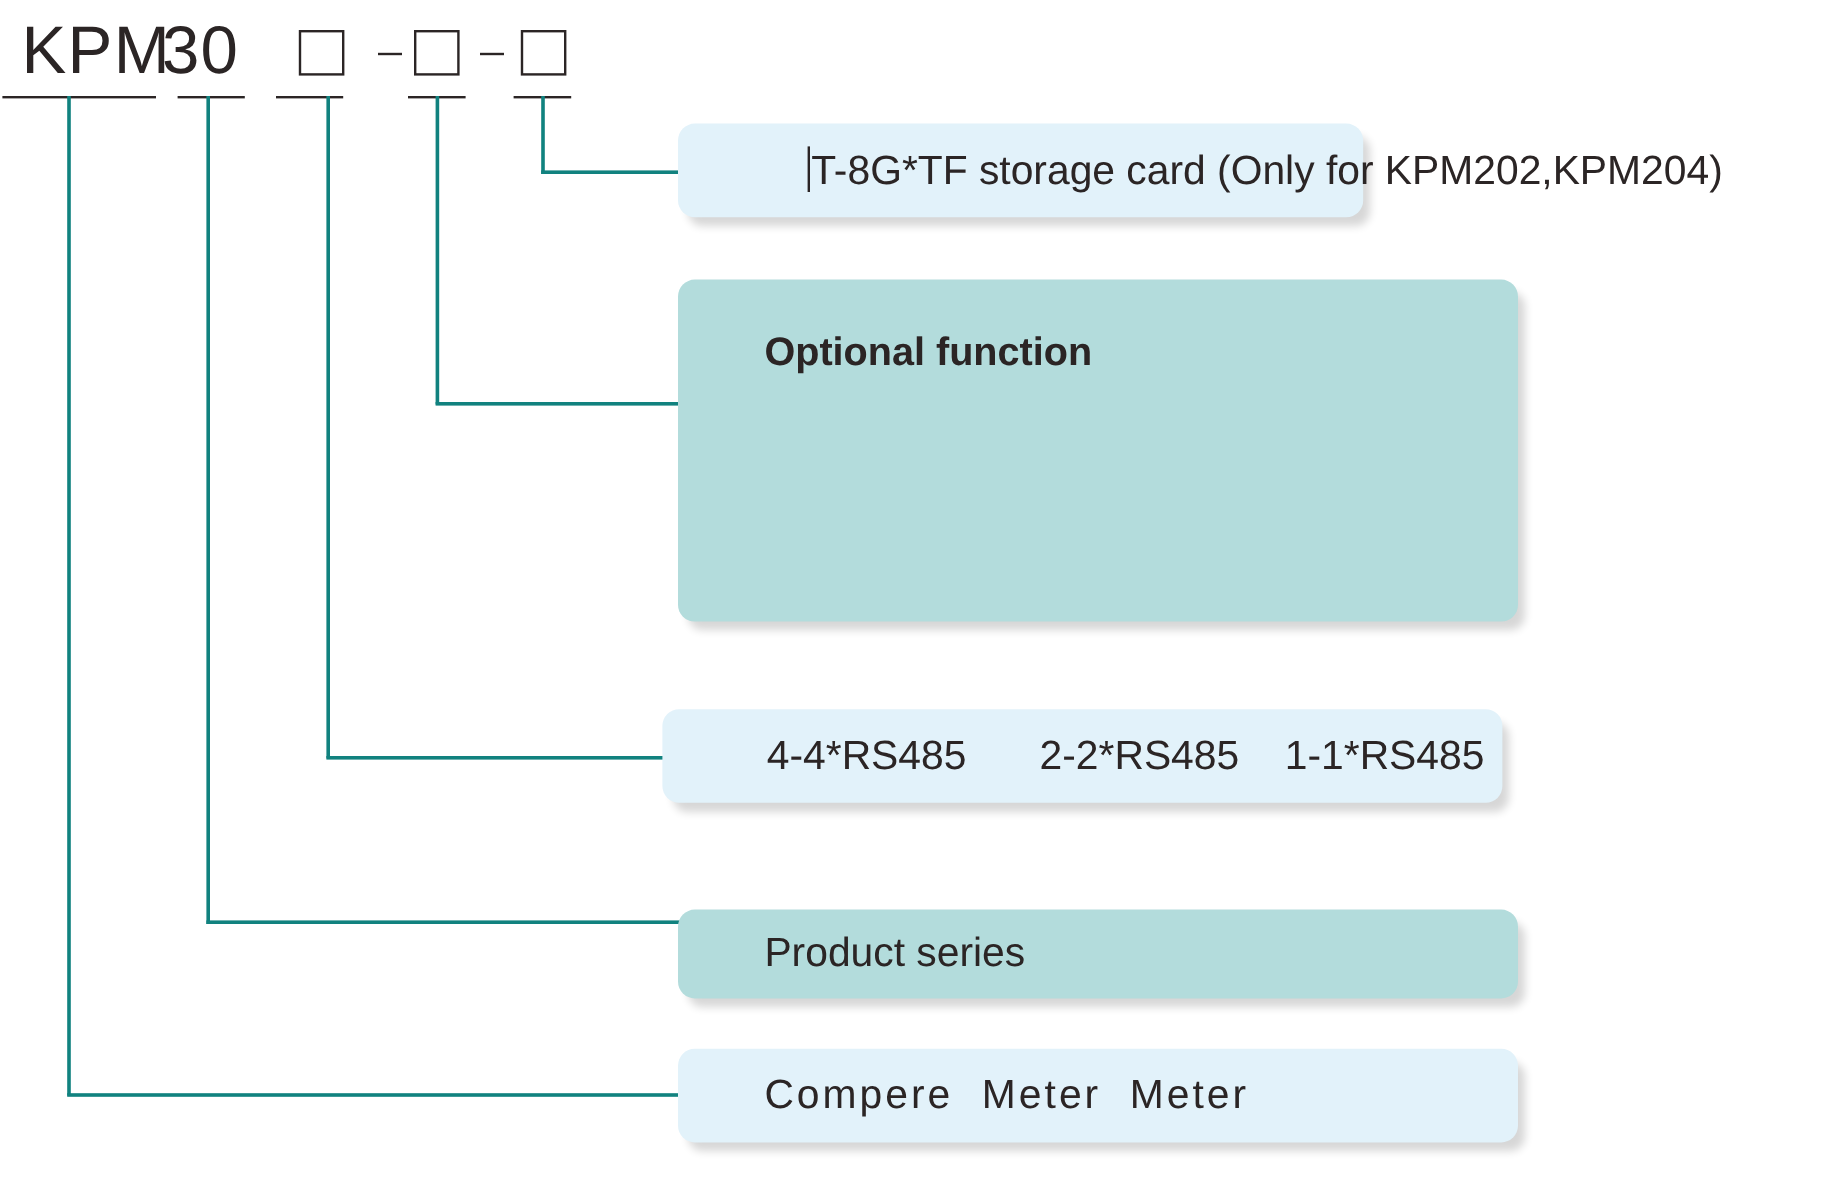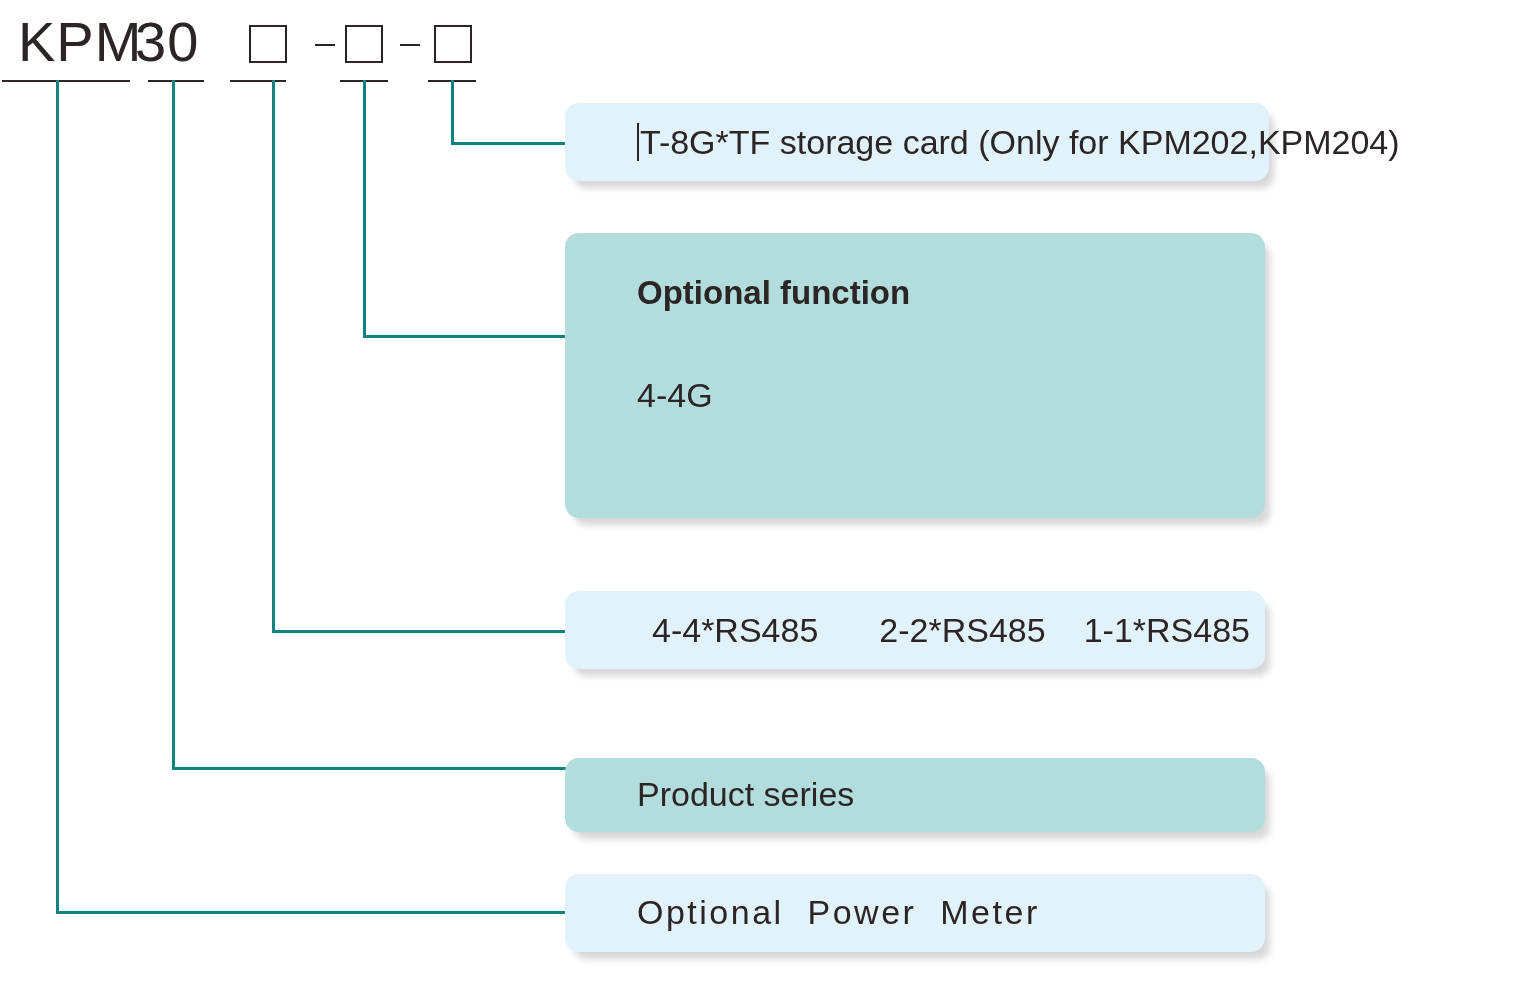--- a/index.html
+++ b/index.html
@@ -106,33 +106,33 @@
     display: inline-block;
     width: 2px;
     height: 38px;
     background: #2b2525;
     vertical-align: -7px;
     margin-right: 1px;
   }
 
   
   #card-tf {
-    left: 565px; top: 103px; width: 704px; height: 78px;
+    left: 565px; top: 103px; width: 571px; height: 78px; padding-left: 36px;
   }
   #card-optional {
     left: 565px; top: 233px; width: 700px; height: 285px;
     padding: 42px 0 38px 0;
     justify-content: flex-start;
     gap: 10px;
   }
   #card-optional .card-line { margin-bottom: 0; }
   #card-optional .row-gap { height: 46px; }
 
   #card-rs485 {
-    left: 565px; top: 591px; width: 700px; height: 78px;
+    left: 552px; top: 591px; width: 700px; height: 78px;
     flex-direction: row;
     align-items: center;
   }
   #card-product {
     left: 565px; top: 730px; width: 700px; height: 74px; margin-top: 28px;
   }
   #card-compere {
     left: 565px; top: 874px; width: 700px; height: 78px;
   }
 
@@ -184,31 +184,30 @@
   <div class="conn-v" style="left:451px; top:80px;  height:65px;"></div>
   <div class="conn-h" style="left:451px; top:142px; width:117px;"></div>
 
   <div id="card-tf" class="card blue">
     <div class="card-line pad"><span class="caret"></span><span>T-8G*TF storage card (Only for KPM202,KPM204)</span></div>
   </div>
 
   <div id="card-optional" class="card green">
     <div class="card-line pad heading">Optional function</div>
     <div class="row-gap"></div>
-    <div class="card-line pad">4-4G</div>
     <div class="row-gap"></div>
   </div>
 
   <div id="card-rs485" class="card blue">
     <div id="rs-0" class="rs-item">4-4*RS485</div>
     <div id="rs-1" class="rs-item">2-2*RS485</div>
     <div id="rs-2" class="rs-item">1-1*RS485</div>
   </div>
 
   <div id="card-product" class="card green">
     <div class="card-line pad">Product series</div>
   </div>
 
   <div id="card-compere" class="card blue">
-    <div class="card-line pad compere-text">Optional  Power  Meter</div>
+    <div class="card-line pad compere-text">Compere  Meter  Meter</div>
   </div>
 
 </div>
 
 </body></html>

